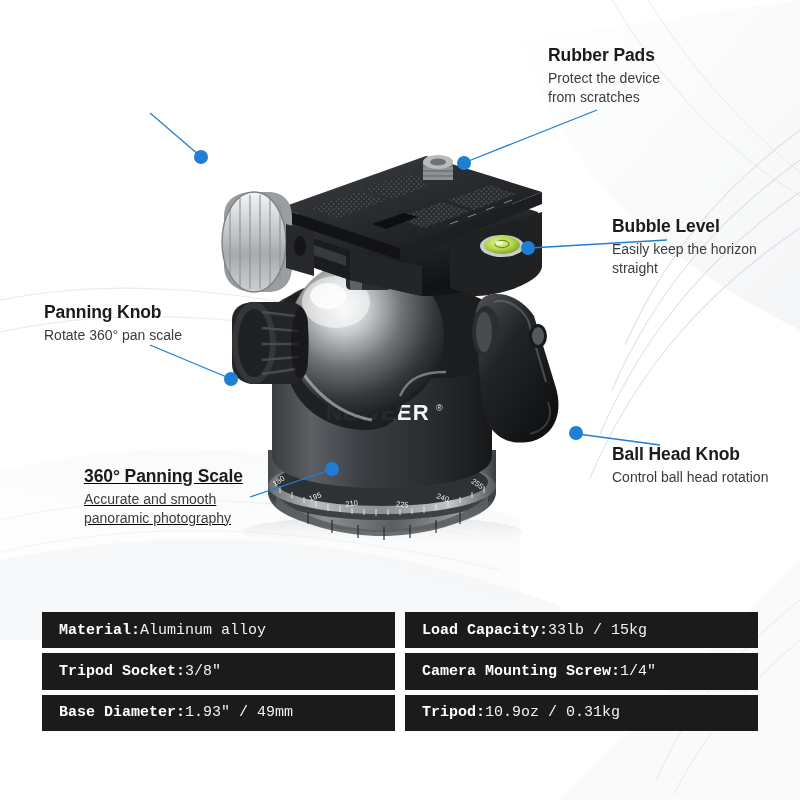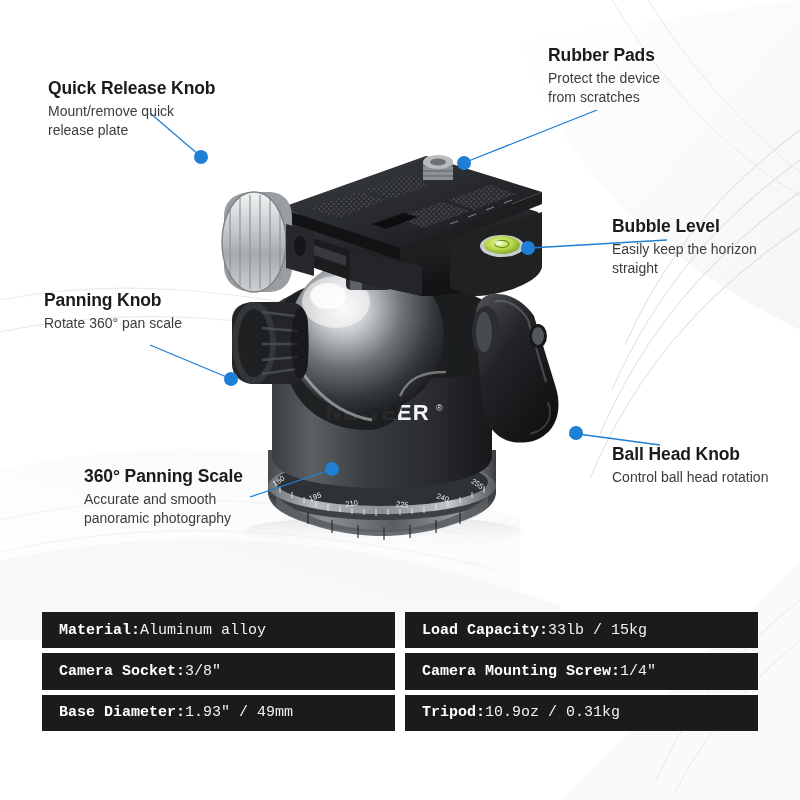--- a/index.html
+++ b/index.html
@@ -412,44 +412,39 @@
     <g fill="#1f7fd4">
       <circle cx="201" cy="157" r="7"></circle>
       <circle cx="464" cy="163" r="7"></circle>
       <circle cx="528" cy="248" r="7"></circle>
       <circle cx="231" cy="379" r="7"></circle>
       <circle cx="332" cy="469" r="7"></circle>
       <circle cx="576" cy="433" r="7"></circle>
     </g>
   </svg>
 
-  <div class="callout" style="left:48px; top:78px;">
-    <div class="c-title">Quick Release Knob</div>
-    <div class="c-sub">Mount/remove quick
-release plate</div>
-  </div>
 
   <div class="callout" style="left:509px; top:45px;margin-left:39px;">
     <div class="c-title">Rubber Pads</div>
     <div class="c-sub">Protect the device
 from scratches</div>
   </div>
 
   <div class="callout" style="left:612px; top:216px;">
     <div class="c-title">Bubble Level</div>
     <div class="c-sub">Easily keep the horizon
 straight</div>
   </div>
 
-  <div class="callout" style="left:44px; top:290px;">
+  <div class="callout" style="left:44px; top:302px;">
     <div class="c-title">Panning Knob</div>
     <div class="c-sub">Rotate 360° pan scale</div>
   </div>
 
-  <div class="callout" style="left:84px; top:466px;">
+  <div class="callout" style="left:84px; top:466px;text-decoration:underline;">
     <div class="c-title">360° Panning Scale</div>
     <div class="c-sub">Accurate and smooth
 panoramic photography</div>
   </div>
 
   <div class="callout" style="left:612px; top:444px;">
     <div class="c-title">Ball Head Knob</div>
     <div class="c-sub">Control ball head rotation</div>
   </div>
 
@@ -457,21 +452,21 @@
     <div class="spec-cell">
       <span class="s-label">Material:</span>
       <span class="s-value">Aluminum alloy</span>
     </div>
     <div class="spec-cell">
       <span class="s-label">Load Capacity:</span>
       <span class="s-value">33lb / 15kg</span>
     </div>
 
     <div class="spec-cell">
-      <span class="s-label">Camera Socket:</span>
+      <span class="s-label">Tripod Socket:</span>
       <span class="s-value">3/8"</span>
     </div>
     <div class="spec-cell">
       <span class="s-label">Camera Mounting Screw:</span>
       <span class="s-value">1/4"</span>
     </div>
 
     <div class="spec-cell">
       <span class="s-label">Base Diameter:</span>
       <span class="s-value">1.93" / 49mm</span>

